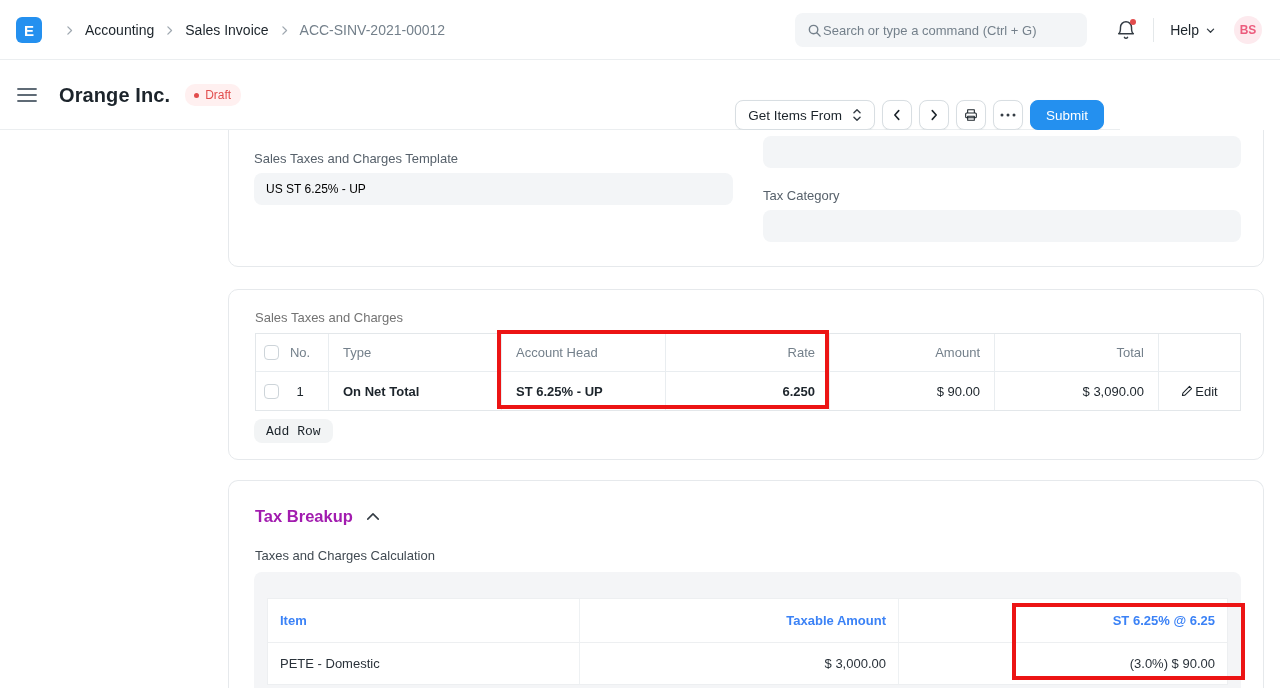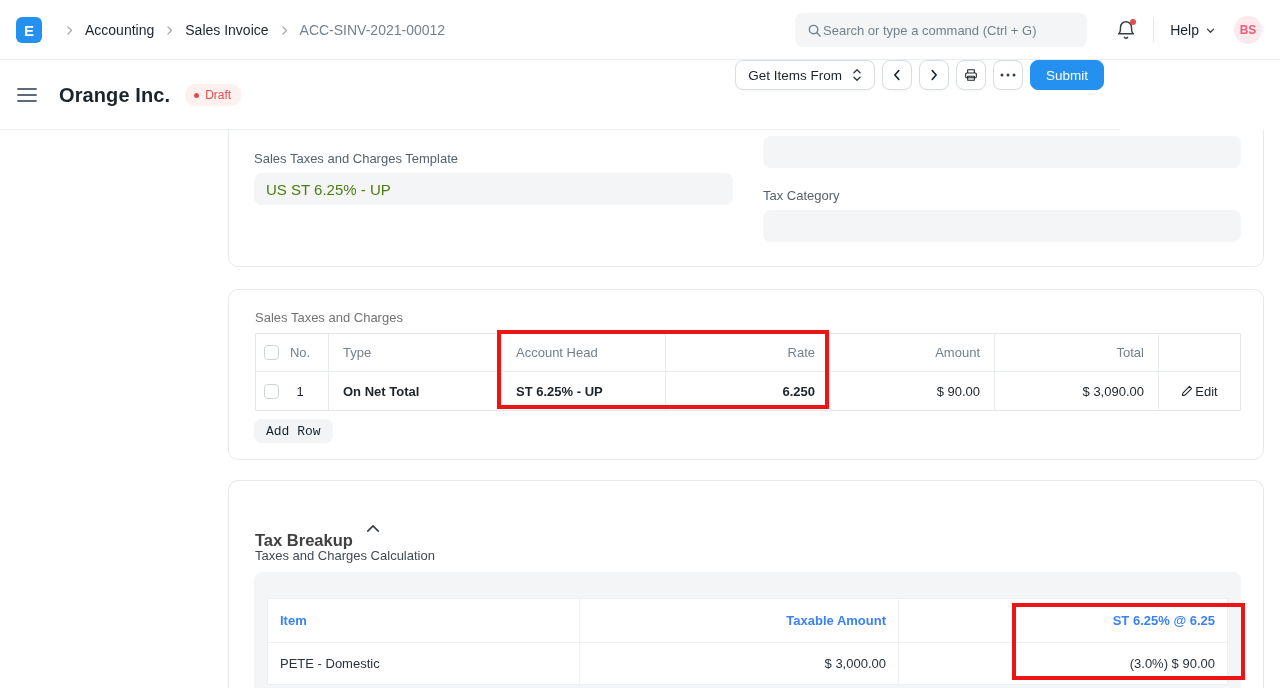--- a/index.html
+++ b/index.html
@@ -36,39 +36,39 @@
 
   
   .page-head { position:absolute; top:60px; left:0; width:1120px; height:70px;
     border-bottom:1px solid #ebeef0; background:#fff; }
   .ph-left { position:absolute; left:17px; top:0; height:70px; display:flex; align-items:center; }
   .hamburger { width:20px; cursor:pointer; margin-right:22px; }
   .page-title { font-size:20px; font-weight:700; color:#1c242b; letter-spacing:.1px; }
   .badge-draft { margin-left:15px; background:#fff0f0; color:#e24c4c; font-size:12px;
     border-radius:10px; padding:4px 10px 4px 9px; display:flex; align-items:center; gap:6px; }
   .badge-draft .dot { width:5px; height:5px; border-radius:50%; background:#e24c4c; }
-  .ph-right { position:absolute; right:16px; top:0; height:70px; display:flex; align-items:flex-start; gap:7px; }
+  .ph-right { position:absolute; right:16px; top:0; height:70px; display:flex; align-items:flex-end; gap:7px; }
   .btn { height:30px; border:1px solid #d8dee2; border-radius:8px; background:#fff;
     display:inline-flex; align-items:center; justify-content:center; font-size:13.5px; color:#1c242b;
     cursor:pointer; box-shadow:0 .5px 1px rgba(25,39,52,.04); }
   .btn-geti { padding:0 12px; gap:10px; }
   .btn-sq { width:30px; }
   .btn-primary { background:#2490ef; border:1px solid #2490ef; color:#fff; padding:0 15px; font-size:13.5px; }
 
   
   .content { position:absolute; top:130px; left:0; width:1280px; height:558px; overflow:hidden; }
   .card { position:absolute; left:228px; width:1036px; background:#fff;
     border:1px solid #e6e9ec; border-radius:10px; }
   #card-details { top:-14px; height:151px; }
   #card-taxes   { top:159px; height:171px; }
   #card-breakup { top:350px; height:230px; border-bottom:none; border-radius:10px 10px 0 0; }
 
   .field-label { position:absolute; font-size:13px; color:#57616b; }
   .field-input { position:absolute; height:32px; background:#f3f5f7; border-radius:8px;
-    font-size:15px; color:#4d7c0f; display:flex; align-items:center; padding:0 12px; cursor:text; }
+    font-size:12px; color:#000000; display:flex; align-items:center; padding:0 12px; cursor:text; }
 
   
   .grid-label { position:absolute; left:26px; top:20px; font-size:13px; color:#737373; }
   .grid { position:absolute; left:26px; top:43px; width:986px; border:1px solid #e3e7ea; font-size:13px; }
   .grid-row { display:flex; }
   .grid-row.head { height:37px; color:#74808b; }
   .grid-row.body { height:39px; color:#1c242b; border-top:1px solid #e9edf0; }
   .gc { display:flex; align-items:center; border-right:1px solid #e9edf0; padding:0 14px; }
   .gc:last-child { border-right:none; }
   .gc.sel { width:73px; padding:0 0 0 8px; gap:4px; }
@@ -80,21 +80,21 @@
   .gc.c-edit { flex:1; justify-content:center; gap:2px; cursor:pointer; }
   .gc .no-span { display:inline-block; width:34px; text-align:center; }
   .bold-cell { font-weight:600; }
   .checkbox { width:15px; height:15px; border:1px solid #cdd4d9; border-radius:4px; background:#fff; cursor:pointer; flex:none; }
   .add-row { position:absolute; left:25px; top:129px; height:24px; padding:0 12px;
     background:#f2f4f5; border:none; border-radius:8px; font-size:13px; color:#1c242b;
     font-family:Liberation Mono, monospace; display:flex; align-items:center; cursor:pointer; }
 
   
   .tb-head { position:absolute; left:26px; top:26px; display:flex; align-items:center; gap:13px; }
-  .tb-title { font-size:16.5px; font-weight:700; color:#404040;margin-top:24px; }
+  .tb-title { font-size:16.5px; font-weight:700; color:#a21caf; }
   .tb-sub { position:absolute; left:26px; top:67px; font-size:13px; color:#414a52; }
   .tb-container { position:absolute; left:25px; top:91px; width:987px; height:139px;
     background:#f4f5f7; border-radius:8px 8px 0 0; }
   .tb-table { position:absolute; left:13px; top:26px; width:961px; background:#fff;
     border:1px solid #edeff1; font-size:13px; }
   .tb-row { display:flex; }
   .tb-row.head { height:43px; font-weight:700; color:#3b82f6; }
   .tb-row.body { height:42px; color:#2a323a; border-top:1px solid #edeff1; }
   .tc { display:flex; align-items:center; padding:0 12px; border-right:1px solid #eef1f3; }
   .tc:last-child { border-right:none; }

